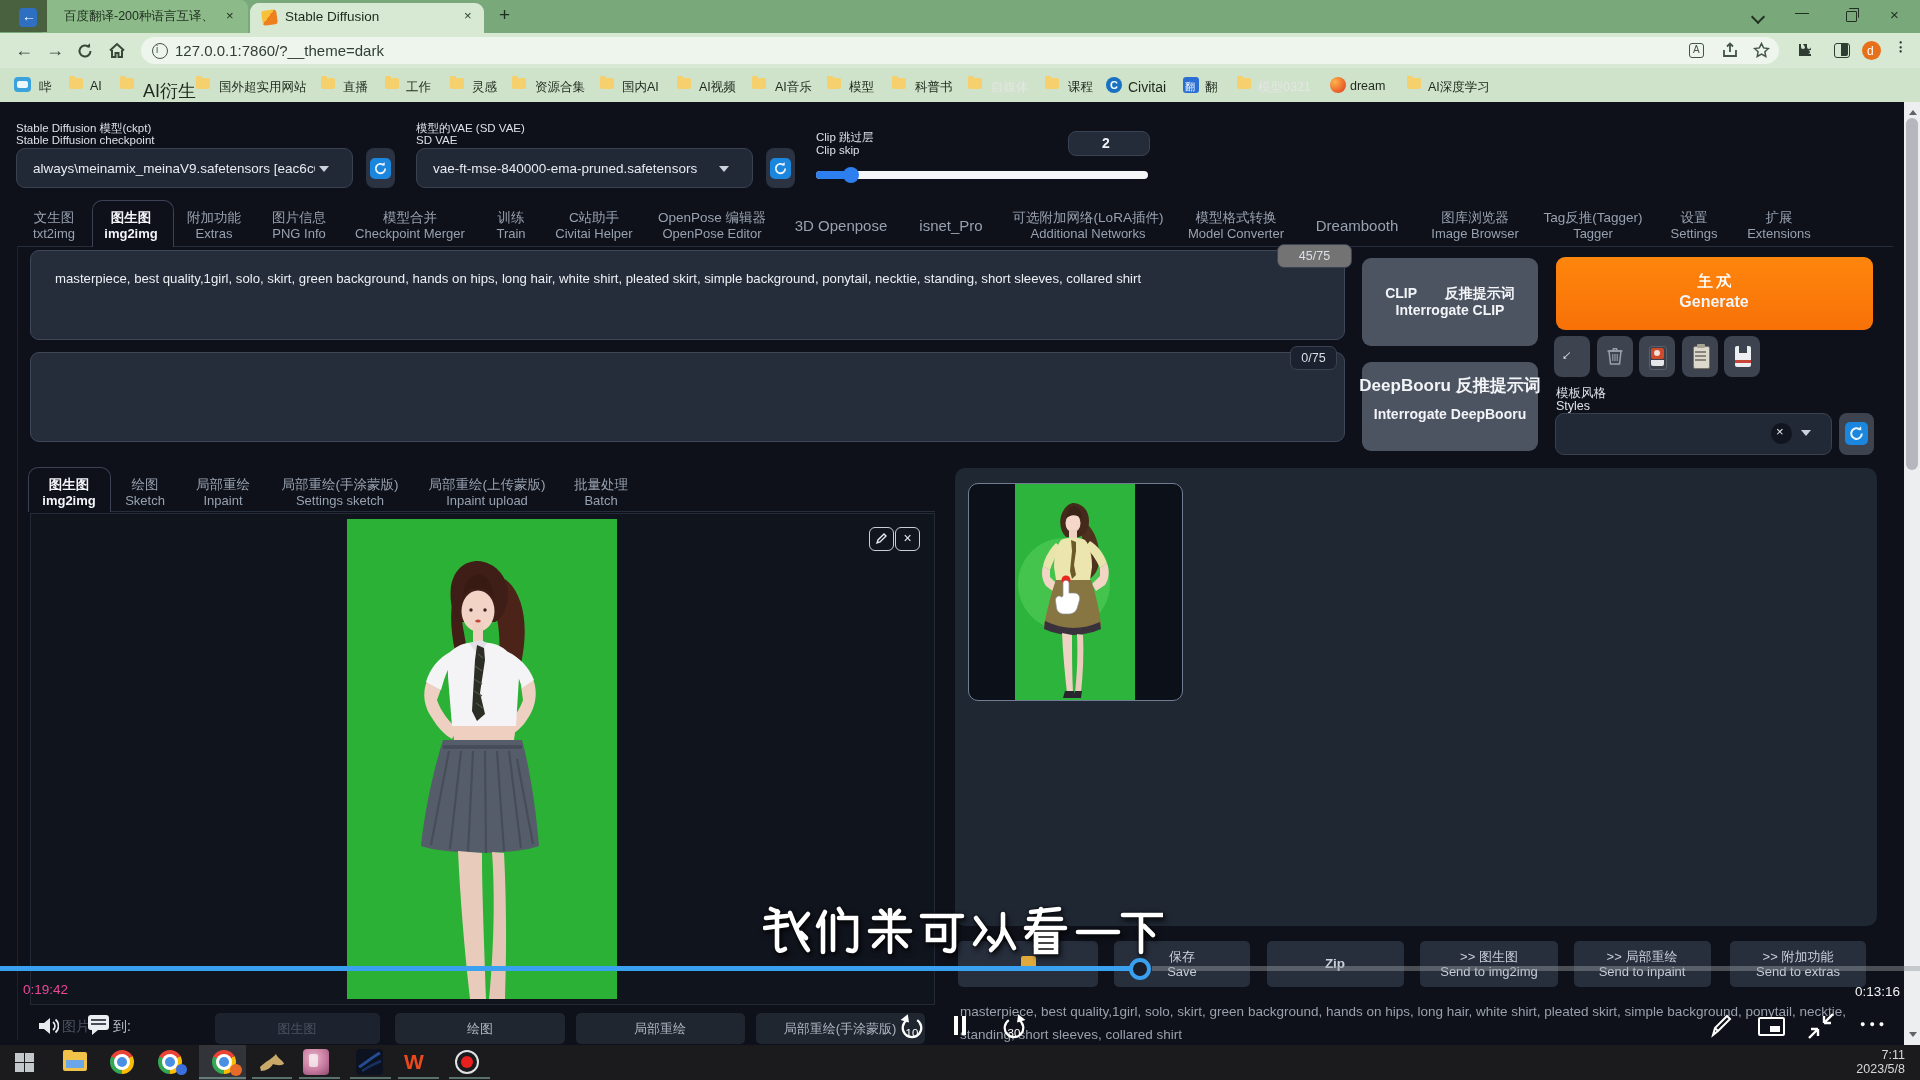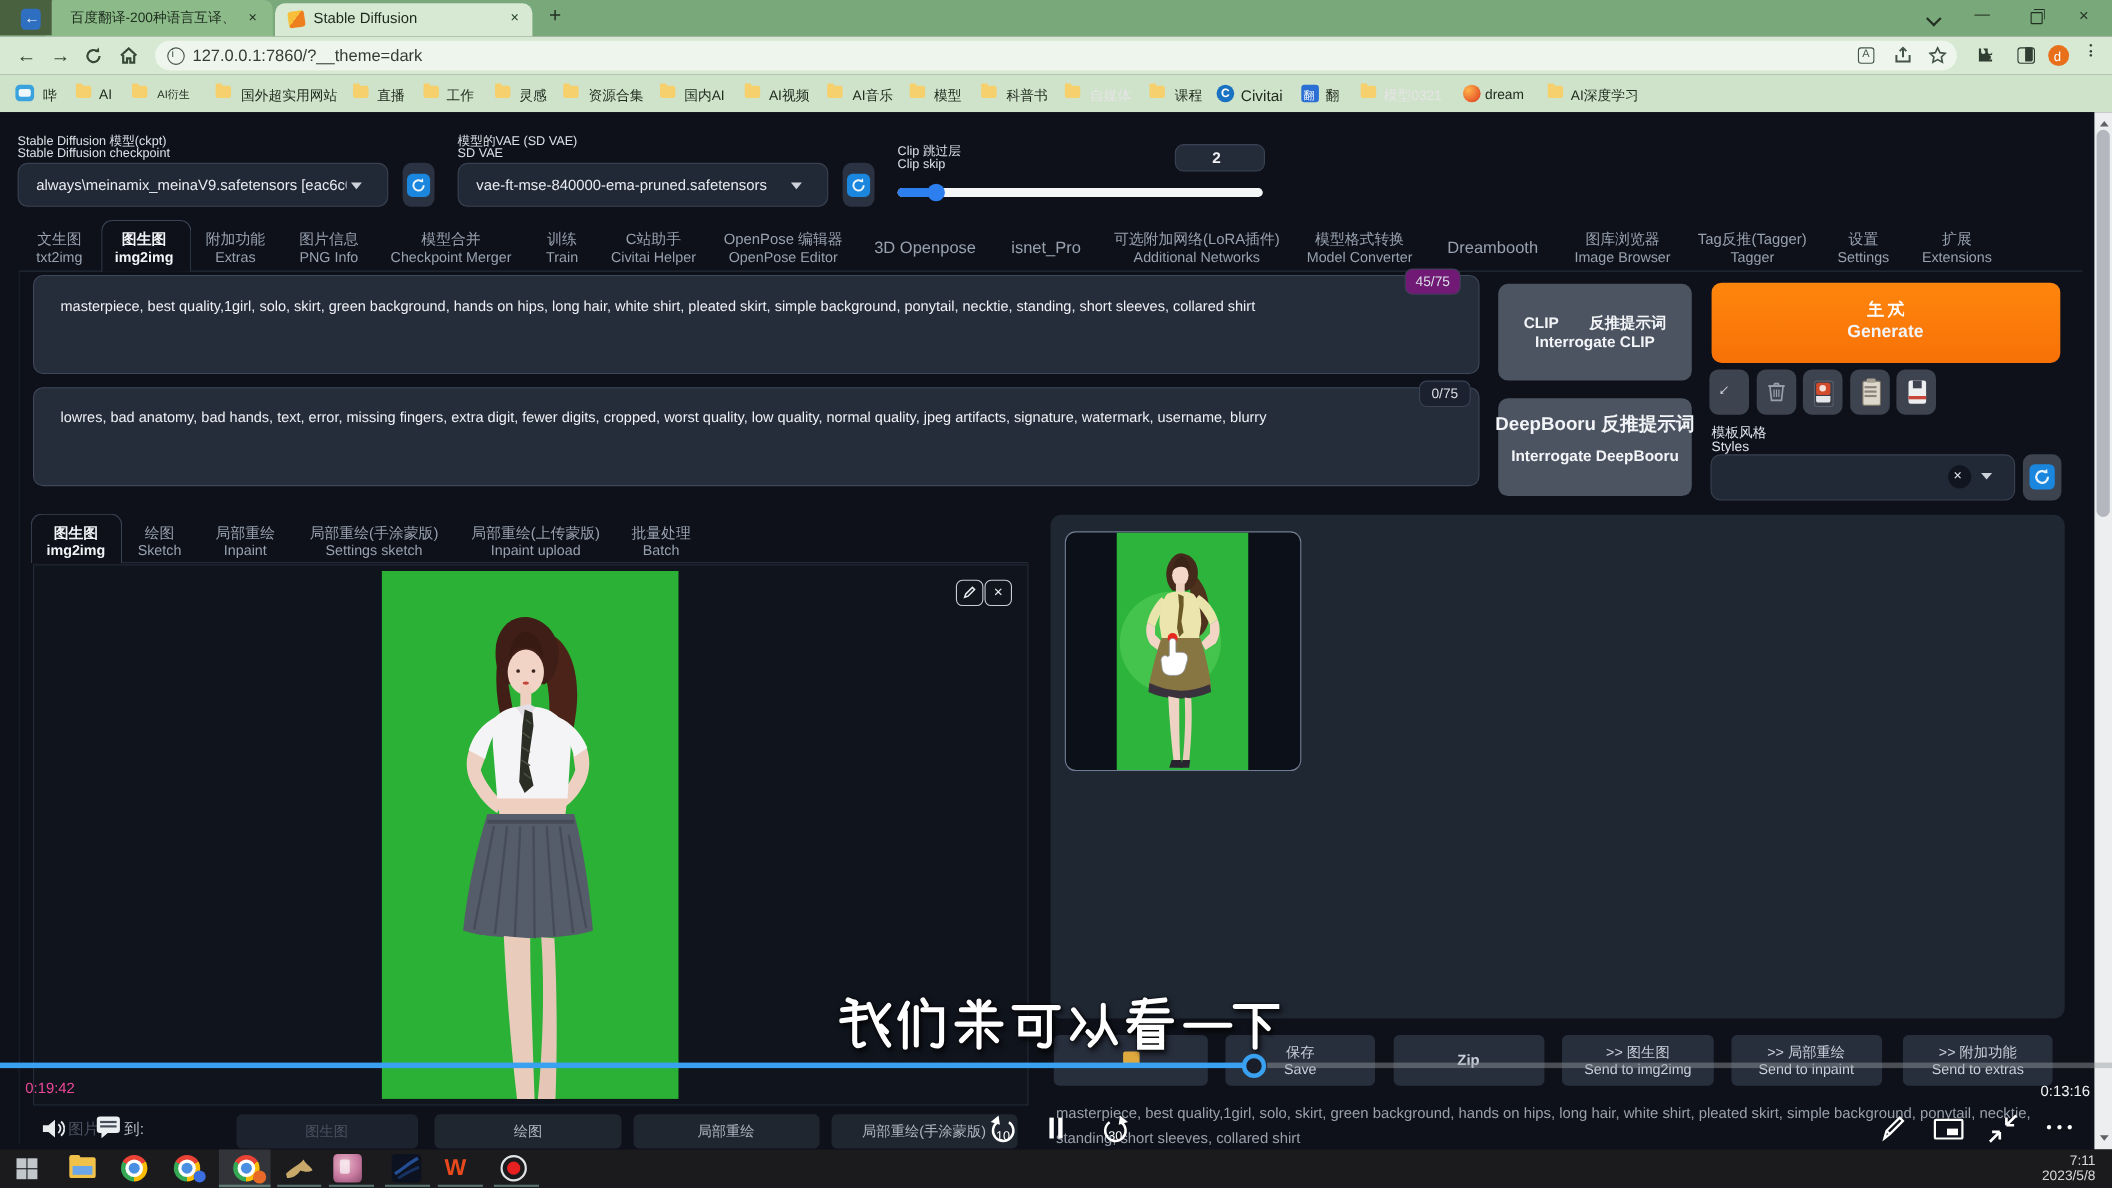--- a/index.html
+++ b/index.html
@@ -93,21 +93,21 @@
       <div class="fo" style="left:827px;"></div>
       <div class="fo" style="left:892px;"></div>
       <div class="fo" style="left:968px;"></div>
       <div class="fo" style="left:1045px;"></div>
       <div class="fo" style="left:1237px;"></div>
       <div class="fo" style="left:1407px;"></div>
 <div class="a" style="left:14px;top:77px;width:17px;height:15px;background:#3aa2dc;border-radius:4px;"></div>
 <div class="a" style="left:17px;top:81px;width:11px;height:7px;background:#eef7fb;border-radius:2px;"></div>
 <div class="tx" style="left:39px;top:79px;font-size:12.5px;color:#1e2a1c;">哔</div>
 <div class="tx" style="left:90px;top:79px;font-size:12.5px;color:#1e2a1c;">AI</div>
-<div class="tx" style="left:143px;top:79px;font-size:10px;color:#1e2a1c;">AI衍生</div>
+<div class="tx" style="left:143px;top:79px;font-size:18px;color:#1e2a1c;">AI衍生</div>
 <div class="tx" style="left:219px;top:79px;font-size:12.5px;color:#1e2a1c;">国外超实用网站</div>
 <div class="tx" style="left:343px;top:79px;font-size:12.5px;color:#1e2a1c;">直播</div>
 <div class="tx" style="left:406px;top:79px;font-size:12.5px;color:#1e2a1c;">工作</div>
 <div class="tx" style="left:472px;top:79px;font-size:12.5px;color:#1e2a1c;">灵感</div>
 <div class="tx" style="left:535px;top:79px;font-size:12.5px;color:#1e2a1c;">资源合集</div>
 <div class="tx" style="left:622px;top:79px;font-size:12.5px;color:#1e2a1c;">国内AI</div>
 <div class="tx" style="left:699px;top:79px;font-size:12.5px;color:#1e2a1c;">AI视频</div>
 <div class="tx" style="left:775px;top:79px;font-size:12.5px;color:#1e2a1c;">AI音乐</div>
 <div class="tx" style="left:849px;top:79px;font-size:12.5px;color:#1e2a1c;">模型</div>
 <div class="tx" style="left:915px;top:79px;font-size:12.5px;color:#1e2a1c;">科普书</div>
@@ -188,23 +188,22 @@
 <div class="tc" style="left:1593px;top:209px;">Tag反推(Tagger)</div>
       <div class="tc t2" style="left:1593px;top:226px;">Tagger</div>
 <div class="tc" style="left:1694px;top:209px;">设置</div>
       <div class="tc t2" style="left:1694px;top:226px;">Settings</div>
 <div class="tc" style="left:1779px;top:209px;">扩展</div>
       <div class="tc t2" style="left:1779px;top:226px;">Extensions</div>
 </div>
 
 <div class="a" style="left:30px;top:250px;width:1315px;height:90px;background:#252c3a;border:1.3px solid #3f4859;border-radius:9px;box-sizing:border-box;"></div>
 <div class="tx" style="left:55px;top:271px;font-size:13.2px;color:#edf0f4;">masterpiece, best quality,1girl, solo, skirt, green background, hands on hips, long hair, white shirt, pleated skirt, simple background, ponytail, necktie, standing, short sleeves, collared shirt</div>
-<div class="a" style="left:1277px;top:244px;width:51px;height:24px;background:#701a75;border:1px solid #3a4254;border-radius:7px;box-sizing:border-box;text-align:center;font-size:12.5px;color:#dbdfe6;line-height:22px;">45/75</div>
+<div class="a" style="left:1277px;top:244px;width:75px;height:24px;background:#737373;border:1px solid #3a4254;border-radius:7px;box-sizing:border-box;text-align:center;font-size:12.5px;color:#dbdfe6;line-height:22px;">45/75</div>
 <div class="a" style="left:30px;top:352px;width:1315px;height:90px;background:#252c3a;border:1.3px solid #3f4859;border-radius:9px;box-sizing:border-box;"></div>
-<div class="tx" style="left:55px;top:372px;font-size:13.2px;color:#edf0f4;">lowres, bad anatomy, bad hands, text, error, missing fingers, extra digit, fewer digits, cropped, worst quality, low quality, normal quality, jpeg artifacts, signature, watermark, username, blurry</div>
 <div class="a" style="left:1290px;top:346px;width:47px;height:24px;background:#1b212e;border:1px solid #3a4254;border-radius:7px;box-sizing:border-box;text-align:center;font-size:12.5px;color:#dbdfe6;line-height:22px;">0/75</div>
 <div class="a" style="left:1362px;top:258px;width:176px;height:88px;background:#4d5461;border-radius:9px;"></div>
 <div class="tc on" style="left:1450px;top:285px;font-size:14px;">CLIP　　反推提示词</div>
 <div class="tc on" style="left:1450px;top:302px;font-size:14px;">Interrogate CLIP</div>
 <div class="a" style="left:1362px;top:362px;width:176px;height:89px;background:#4d5461;border-radius:9px;"></div>
 <div class="tc on" style="left:1450px;top:374px;font-size:17px;">DeepBooru 反推提示词</div>
 <div class="tc on" style="left:1450px;top:406px;font-size:14px;">Interrogate DeepBooru</div>
 <div class="a" style="left:1556px;top:257px;width:317px;height:73px;background:linear-gradient(#fe860d,#f87107);border-radius:9px;"></div>
 <svg class="a" style="left:1697px;top:273px;" width="34" height="17" viewBox="0 0 34 17">
       <g fill="none" stroke="#fff" stroke-width="1.7" stroke-linecap="round">

